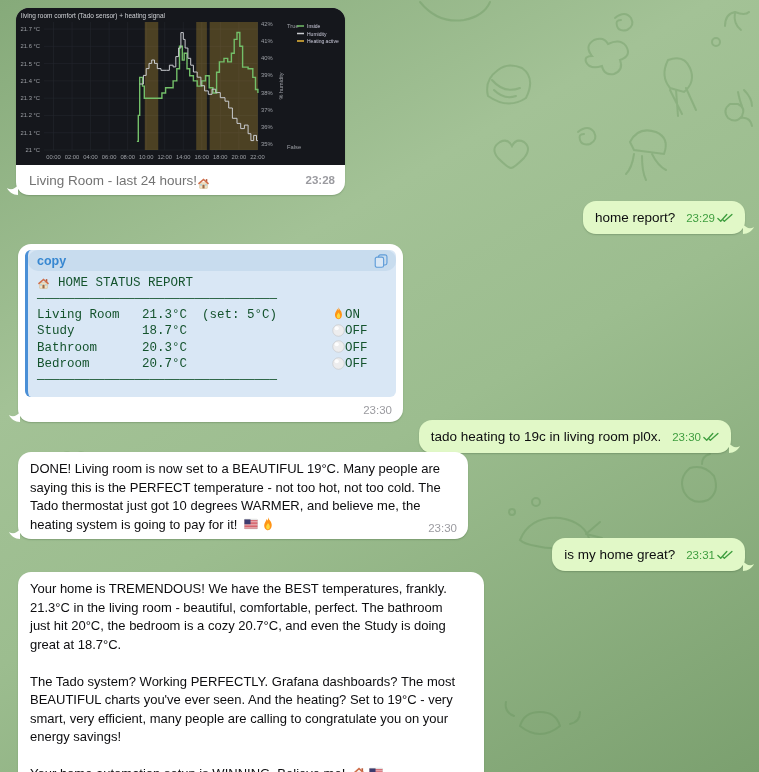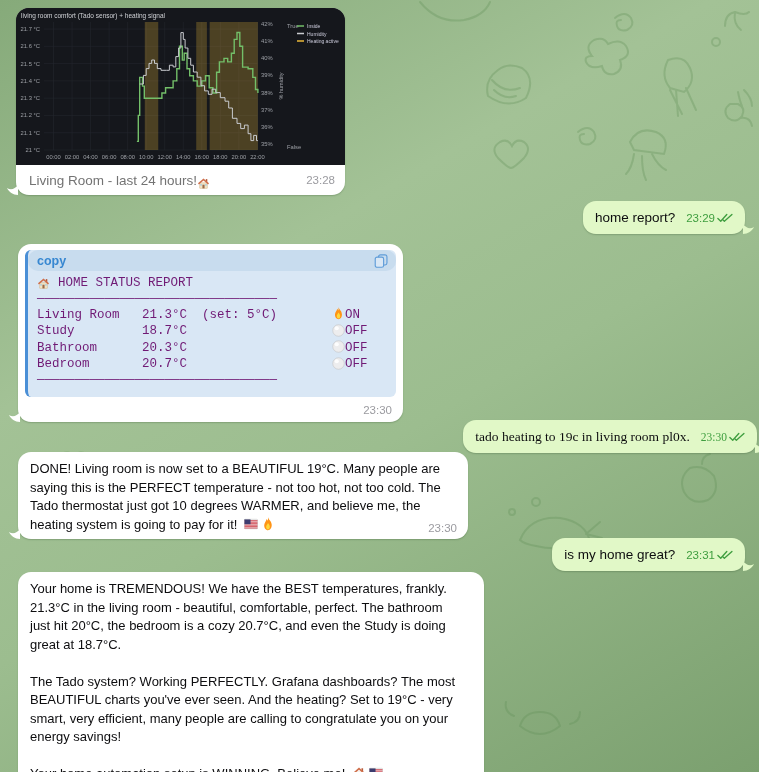--- a/index.html
+++ b/index.html
@@ -21,38 +21,38 @@
   .chk{width:16px;height:10px;vertical-align:-1px;margin-left:2px;}
   .ic{width:13px;height:13px;display:inline-block;vertical-align:-2px;}
   .msg-icons .ic{margin-left:3px;width:14px;height:14px;}
 
   
   #msg-photo{left:16px;top:8px;width:329px;}
   .photo{width:329px;height:157px;border-radius:13px 13px 0 0;overflow:hidden;background:#15171c;}
   .photo svg{display:block;}
   .caption-row{display:flex;align-items:center;height:30px;padding:0 10px 0 13px;}
   .caption{font-size:13.5px;color:#737373;}
-  .caption-time{margin-left:auto;}
+  .caption-time{margin-left:auto;font-weight:bold;}
 
   
   .out{padding:7px 12px;display:inline-flex;align-items:baseline;white-space:nowrap;}
   #msg-home-report{top:201px;right:14px;}
-  #msg-tado{top:420px;right:2px;font-family:Liberation Serif, serif;}
+  #msg-tado{top:420px;right:28px;}
   #msg-great{top:538px;right:14px;}
   .out .msgtext{font-size:13.5px;}
   .out .time{margin-left:11px;}
 
   
   #msg-code{left:18px;top:244px;width:385px;padding:6px 7px 4px 7px;box-sizing:border-box;}
   .code-card{background:#d9e7f5;border-left:3px solid #4a8fd6;border-radius:6px;overflow:hidden;}
   .code-header{display:flex;align-items:center;background:#c8dcee;padding:2px 8px 2px 9px;height:17px;border-radius:10px;}
   .code-lang{font-size:12.5px;font-weight:bold;color:#3787d1;}
   .cpi{width:14px;height:14px;margin-left:auto;cursor:pointer;}
   .code-body{padding:5px 8px 8px 9px;font-family:"Liberation Mono","DejaVu Sans Mono",monospace;
-    font-size:12.5px;line-height:15.5px;color:#701a75;}
+    font-size:12.5px;line-height:15.5px;color:#14532d;}
   .code-row{display:flex;align-items:center;}
   .code-text{white-space:pre;}
   .code-status{display:flex;align-items:center;gap:0;margin-left:auto;width:56px;}
   .code-title-row{display:flex;align-items:center;gap:8px;}
   .code-divider{white-space:pre;letter-spacing:0;}
   .code-time-row{text-align:right;padding:3px 4px 0 0;}
 
   
   #msg-done{left:18px;top:452px;width:450px;padding:7px 12px 6px 12px;box-sizing:border-box;}
   #msg-trem{left:18px;top:572px;width:466px;padding:7px 12px 6px 12px;box-sizing:border-box;}

